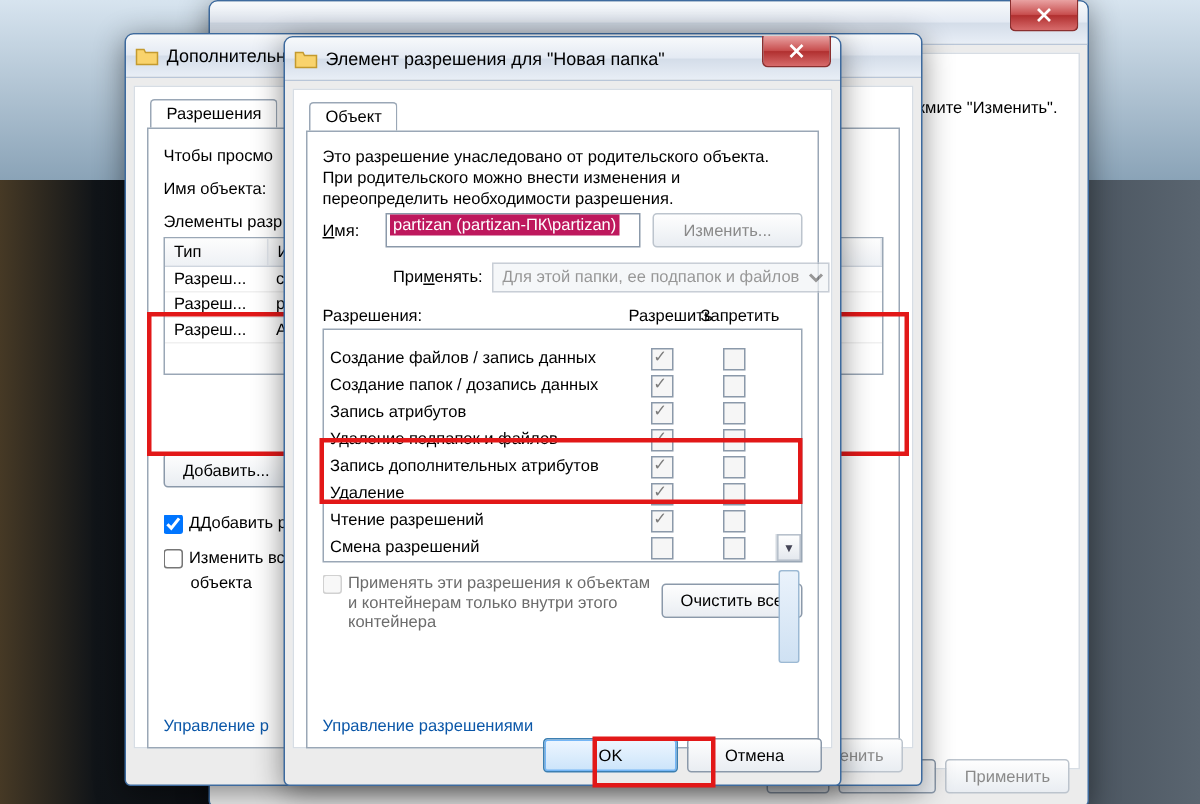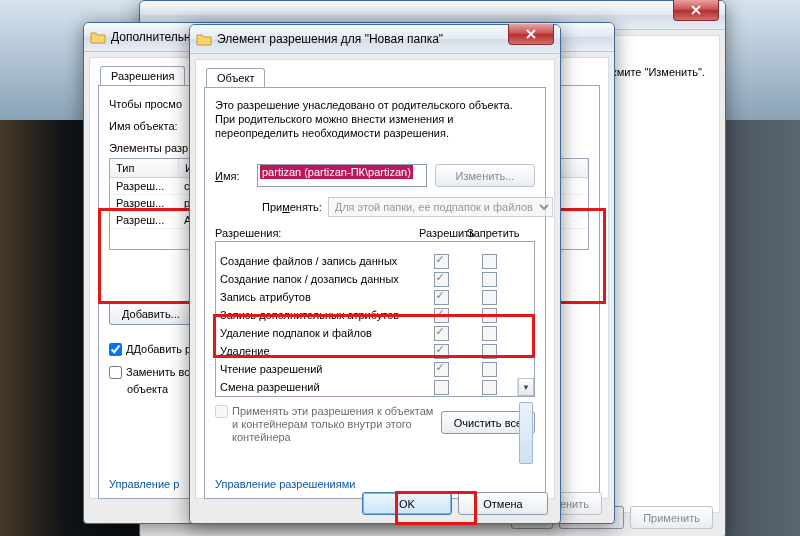--- a/index.html
+++ b/index.html
@@ -125,21 +125,21 @@
             <div style="width:140px;">ля этой папки, ее под...</div>
           </div>
       </div>
       <div style="margin-top:52px;"><span class="btn">Добавить...</span></div>
       <label class="cb" style="margin-top:18px;">
           <input type="checkbox" checked="" style="">
           <span><u>Д</u><span>Добавить р</span></span>
         </label>
       <label class="cb" style="margin-top:10px;">
           <input type="checkbox" style="">
-          <span>Заменить вс</span>
+          <span>Изменить вс</span>
         </label>
       <div style="margin:4px 0 0 18px;">объекта</div>
       <a class="link" style="position:absolute;left:10px;bottom:8px;">Управление р</a>
     </div>
   </div>
   <div class="btnrow" style="position:absolute;bottom:8px;right:12px;">
     <span class="btn default">OK</span>
     <span class="btn">Отмена</span>
     <span class="btn disabled">Применить</span>
   </div>
@@ -158,21 +158,21 @@
         <svg width="10" height="10" viewBox="0 0 10 10">
           <path d="M1 1 L9 9 M9 1 L1 9" stroke="#fff" stroke-width="1.8"></path>
         </svg>
       </div>
   </div>
   <div class="body" style="height:422px;">
     <div class="tabs">
         <div class="tab">Объект</div>
       </div>
     <div class="tabpane" style="height:394px;position:relative;">
-      <div style="line-height:14px;margin-bottom:24px;">
+      <div style="line-height:14px;margin-bottom:2px;">
         <div>Это разрешение унаследовано от родительского объекта.</div>
         <div>При родительского можно внести изменения и</div>
         <div>переопределить необходимости разрешения.</div>
       </div>
       <div style="display:flex;align-items:center;gap:8px;margin-bottom:10px;">
         <span style="width:34px;"><u>И</u>мя:</span>
         <div style="flex:1;border:1px solid #8b99aa;height:19px;padding:1px 2px;background:#fff;"><span class="sel">partizan (partizan-ПК\partizan)</span></div>
         <span class="btn disabled" style="width:74px;">Изменить...</span>
       </div>
       <div style="display:flex;align-items:center;gap:6px;margin-bottom:10px;margin-left:47px;">
@@ -208,30 +208,30 @@
             <div class="perm-row">
               <span class="pname">Запись атрибутов</span>
               <span class="pcol">
                 <span class="perm-cb checked"></span>
               </span>
               <span class="pcol">
                 <span class="perm-cb"></span>
               </span>
             </div>
             <div class="perm-row">
+              <span class="pname">Удаление подпапок и файлов</span>
+              <span class="pcol">
+                <span class="perm-cb checked"></span>
+              </span>
+              <span class="pcol">
+                <span class="perm-cb"></span>
+              </span>
+            </div>
+            <div class="perm-row">
               <span class="pname">Запись дополнительных атрибутов</span>
-              <span class="pcol">
-                <span class="perm-cb checked"></span>
-              </span>
-              <span class="pcol">
-                <span class="perm-cb"></span>
-              </span>
-            </div>
-            <div class="perm-row">
-              <span class="pname">Удаление подпапок и файлов</span>
               <span class="pcol">
                 <span class="perm-cb checked"></span>
               </span>
               <span class="pcol">
                 <span class="perm-cb"></span>
               </span>
             </div>
             <div class="perm-row">
               <span class="pname">Удаление</span>
               <span class="pcol">

